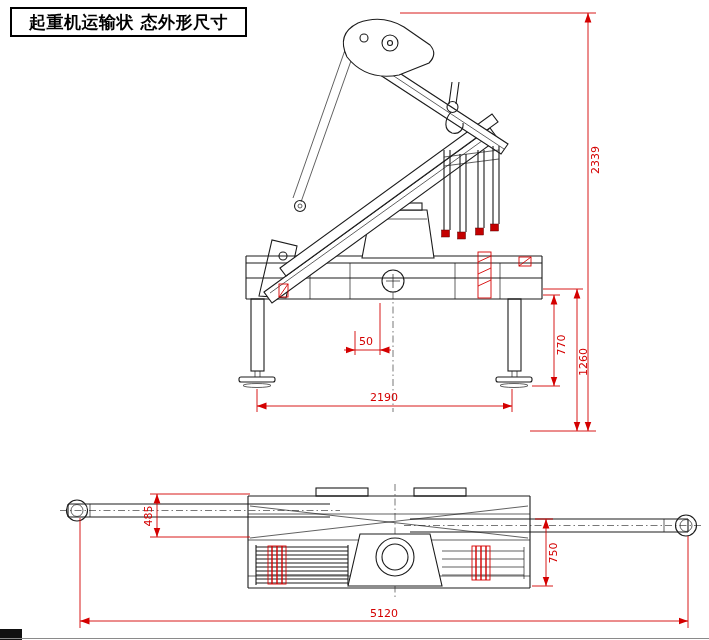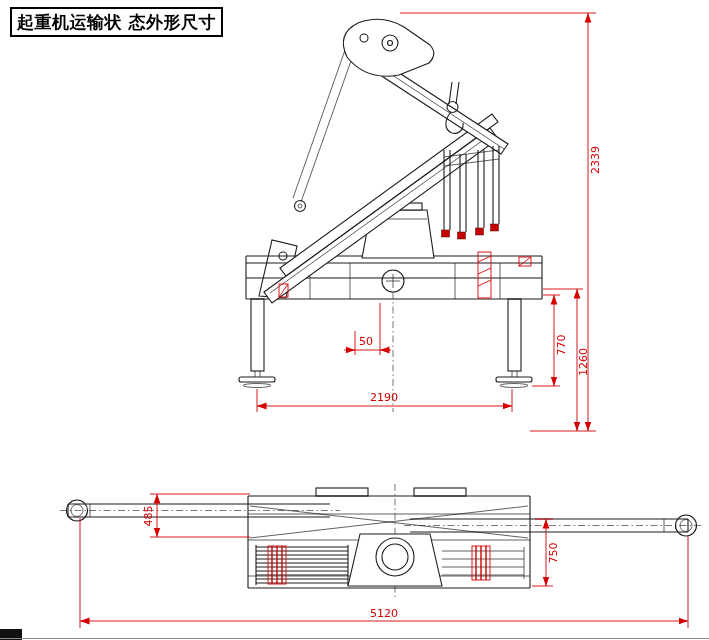--- a/index.html
+++ b/index.html
@@ -1,18 +1,18 @@
 <!DOCTYPE html>
 <html><head>
 <meta charset="utf-8">
 <style>
   html,body{margin:0;padding:0;background:#ffffff;}
   .page{position:relative;width:709px;height:640px;background:#fff;overflow:hidden;
         font-family:"DejaVu Sans","Liberation Sans",sans-serif;}
-  .title-box{position:absolute;left:10px;top:7px;border:2px solid #000;padding:1px 5px;
+  .title-box{position:absolute;left:10px;top:7px;border:2px solid #000;padding:1px 17px;
              font-size:17px;font-weight:bold;color:#000;white-space:nowrap;letter-spacing:.5px;
              line-height:24px;background:#fff;}
   svg.drawing{position:absolute;left:0;top:0;}
   .bk{stroke:#1c1c1c;stroke-width:1.1;fill:none;}
   .bkthin{stroke:#1c1c1c;stroke-width:0.7;fill:none;}
   .wfill{fill:#ffffff;stroke:#1c1c1c;stroke-width:1.1;}
   .dim{stroke:#d40000;stroke-width:0.9;fill:none;}
   .redln{stroke:#d40000;stroke-width:1.4;fill:none;}
   .redf{fill:#c40000;stroke:#5a0000;stroke-width:0.5;}
   .dimtxt{fill:#d40000;font-size:11px;font-family:"DejaVu Sans","Liberation Sans",sans-serif;}

